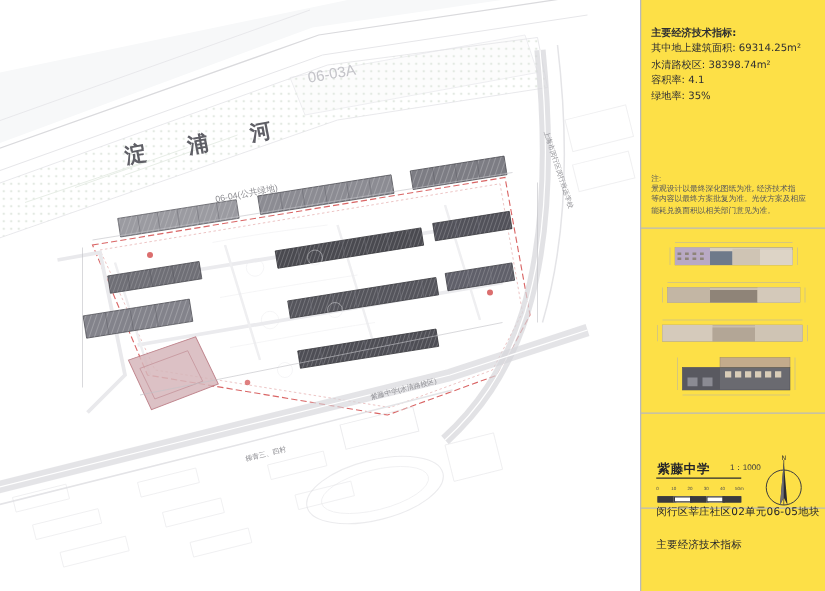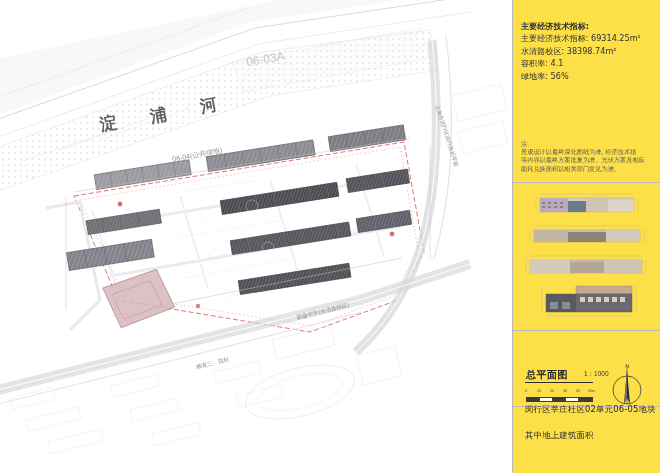--- a/index.html
+++ b/index.html
@@ -304,24 +304,24 @@
 
   <div id="panel">
 
     <div class="vrule" style="left:0;top:0;width:1px;height:473px;"></div>
     <div class="vrule" style="left:0;top:182px;width:148px;height:1px;"></div>
     <div class="vrule" style="left:0;top:330px;width:148px;height:1px;"></div>
     <div class="vrule" style="left:0;top:406px;width:148px;height:1px;"></div>
 
     <div id="specs">
       <div class="hd">主要经济技术指标:</div>
-      <div>主要经济技术指标: 69314.25m²</div>
+      <div>其中地上建筑面积: 69314.25m²</div>
       <div>水清路校区: 38398.74m²</div>
       <div>容积率: 4.1</div>
-      <div>绿地率: 56%</div>
+      <div>绿地率: 35%</div>
     </div>
 
     <div id="note">
       <div class="nh">注:</div>
       <div class="nl">景观设计以最终深化图纸为准, 经济技术指</div>
       <div class="nl">等内容以最终方案批复为准。光伏方案及相应</div>
       <div class="nl">能耗兑换面积以相关部门意见为准。</div>
     </div>
 
     <div id="elevs">
@@ -386,21 +386,21 @@
           </g>
           <line x1="20" y1="96" x2="20" y2="122" stroke="#aeaeb3" stroke-width=".4"></line>
           <line x1="114" y1="96" x2="114" y2="122" stroke="#aeaeb3" stroke-width=".4"></line>
           <line x1="24" y1="126" x2="110" y2="126" stroke="#aeaeb3" stroke-width=".4"></line>
         </g>
       </svg>
     </div>
 
     <div id="titleblk">
 
-      <div class="scale-title">总平面图</div>
+      <div class="scale-title">紫藤中学</div>
       <div class="scale-ratio">1：1000</div>
       <div class="underline"></div>
 
       <div id="scalebar">
         <div class="sbseg" style="left:0;width:13px;background:#3a3a3f;"></div>
         <div class="sbseg" style="left:13px;width:13px;background:#ffffff;"></div>
         <div class="sbseg" style="left:26px;width:13px;background:#3a3a3f;"></div>
         <div class="sbseg" style="left:39px;width:13px;background:#ffffff;"></div>
         <div class="sbseg" style="left:52px;width:13px;background:#3a3a3f;"></div>
         <div class="sbnum" style="left:-1px;">0</div>
@@ -415,16 +415,16 @@
         <svg width="34" height="46" viewBox="0 0 34 46">
           <circle cx="17" cy="26" r="14" fill="none" stroke="#3a3a3f" stroke-width=".8"></circle>
           <line x1="17" y1="4" x2="17" y2="40" stroke="#3a3a3f" stroke-width=".6"></line>
           <polygon points="17,6 20,40 17,34 14,40" fill="#2b2b30"></polygon>
           <polygon points="17,6 17,34 14,40" fill="#6e6e76"></polygon>
           <text x="17" y="4" font-size="5" fill="#2b2b30" text-anchor="middle" font-family="DejaVu Sans, sans-serif">N</text>
         </svg>
       </div>
 
       <div class="btitle" style="top:52px;">闵行区莘庄社区02单元06-05地块</div>
-      <div class="btitle" style="top:78px;">其中地上建筑面积</div>
+      <div class="btitle" style="top:78px;">主要经济技术指标</div>
     </div>
   </div>
 </div>
 
 </body></html>

